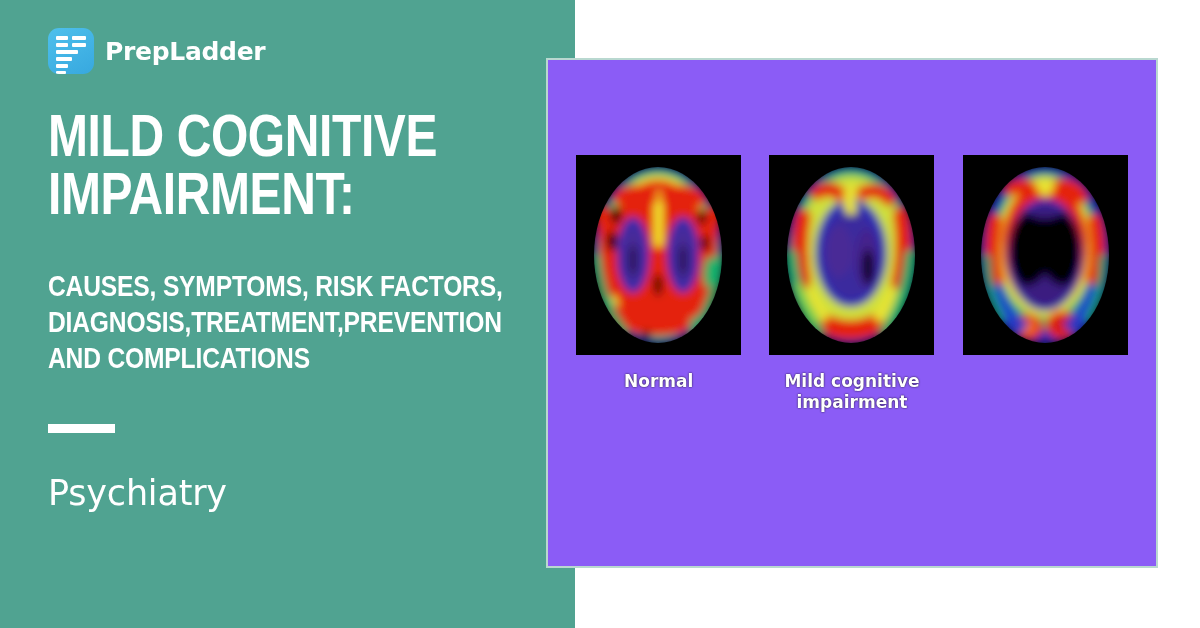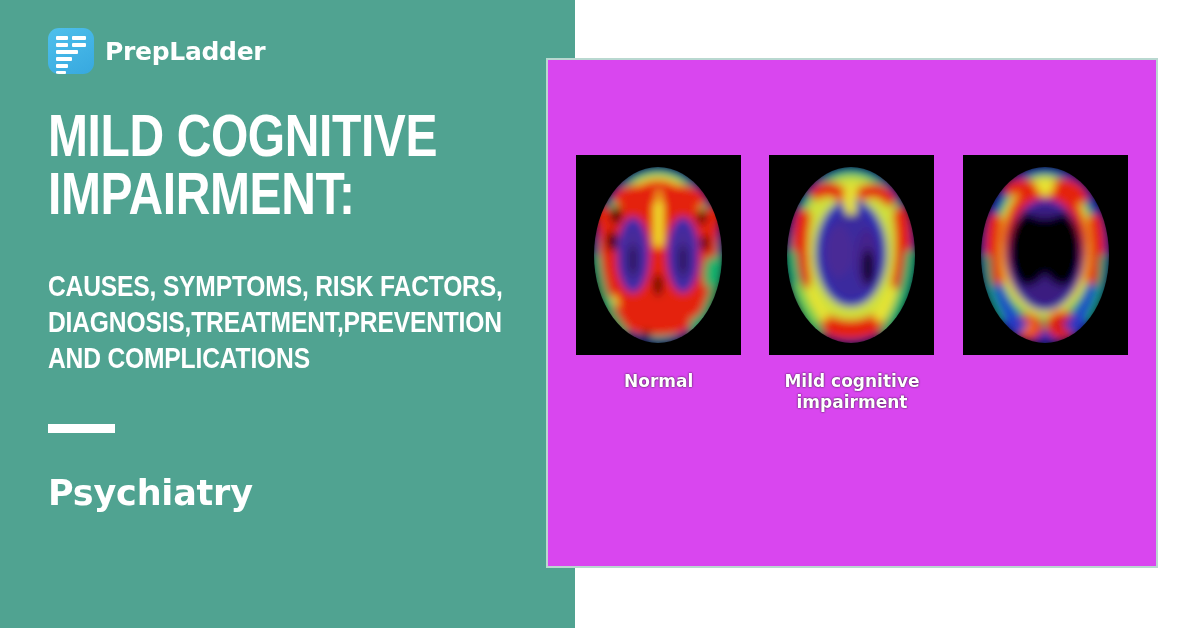--- a/index.html
+++ b/index.html
@@ -62,28 +62,28 @@
     text-transform:uppercase;
   }
   .subhead .sh-line{display:block;white-space:nowrap;}
 
   
   .divider{position:absolute;left:48px;top:424px;width:67px;height:9px;background:#ffffff;}
 
   
   .subject{
     position:absolute;left:48px;top:473px;
-    color:#ffffff;font-size:35px;font-weight:bold;letter-spacing:-0.2px;
+    color:#ffffff;font-size:35px;font-weight:normal;letter-spacing:-0.2px;
     font-family:"DejaVu Sans", sans-serif;
   }
 
   
   .scan-panel{
     position:absolute;left:546px;top:58px;width:612px;height:510px;
-    background:#d946ef;
+    background:#8b5cf6;
     border:2px solid #B9D8D0;
     box-sizing:border-box;
   }
   .scan-row{
     position:absolute;left:0;top:0;width:100%;height:100%;
     display:flex;align-items:flex-start;justify-content:space-around;
     padding:95px 14px 0 14px;box-sizing:border-box;
   }
   .scan-item{display:flex;flex-direction:column;align-items:center;width:180px;}
   .brain-wrap{width:165px;height:200px;position:relative;}

